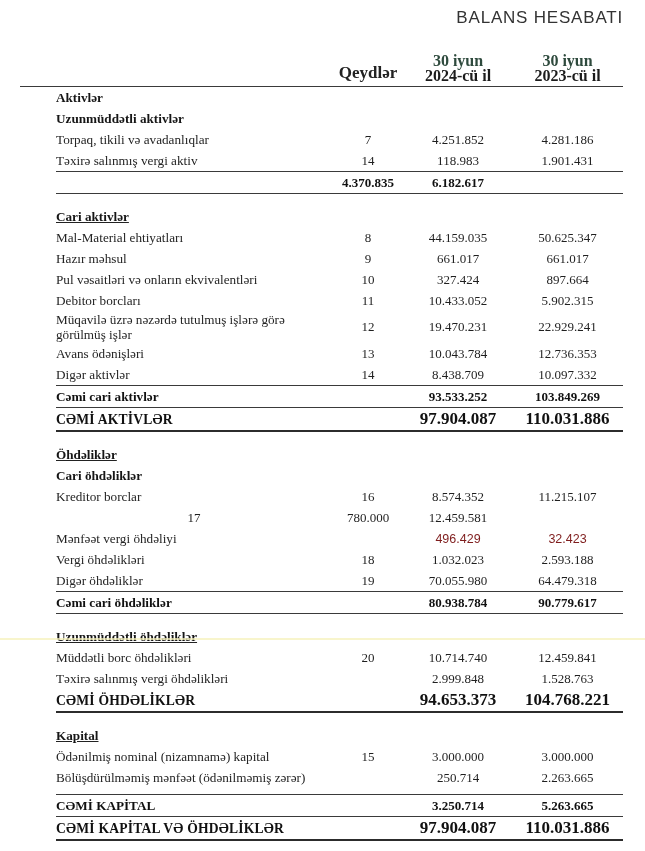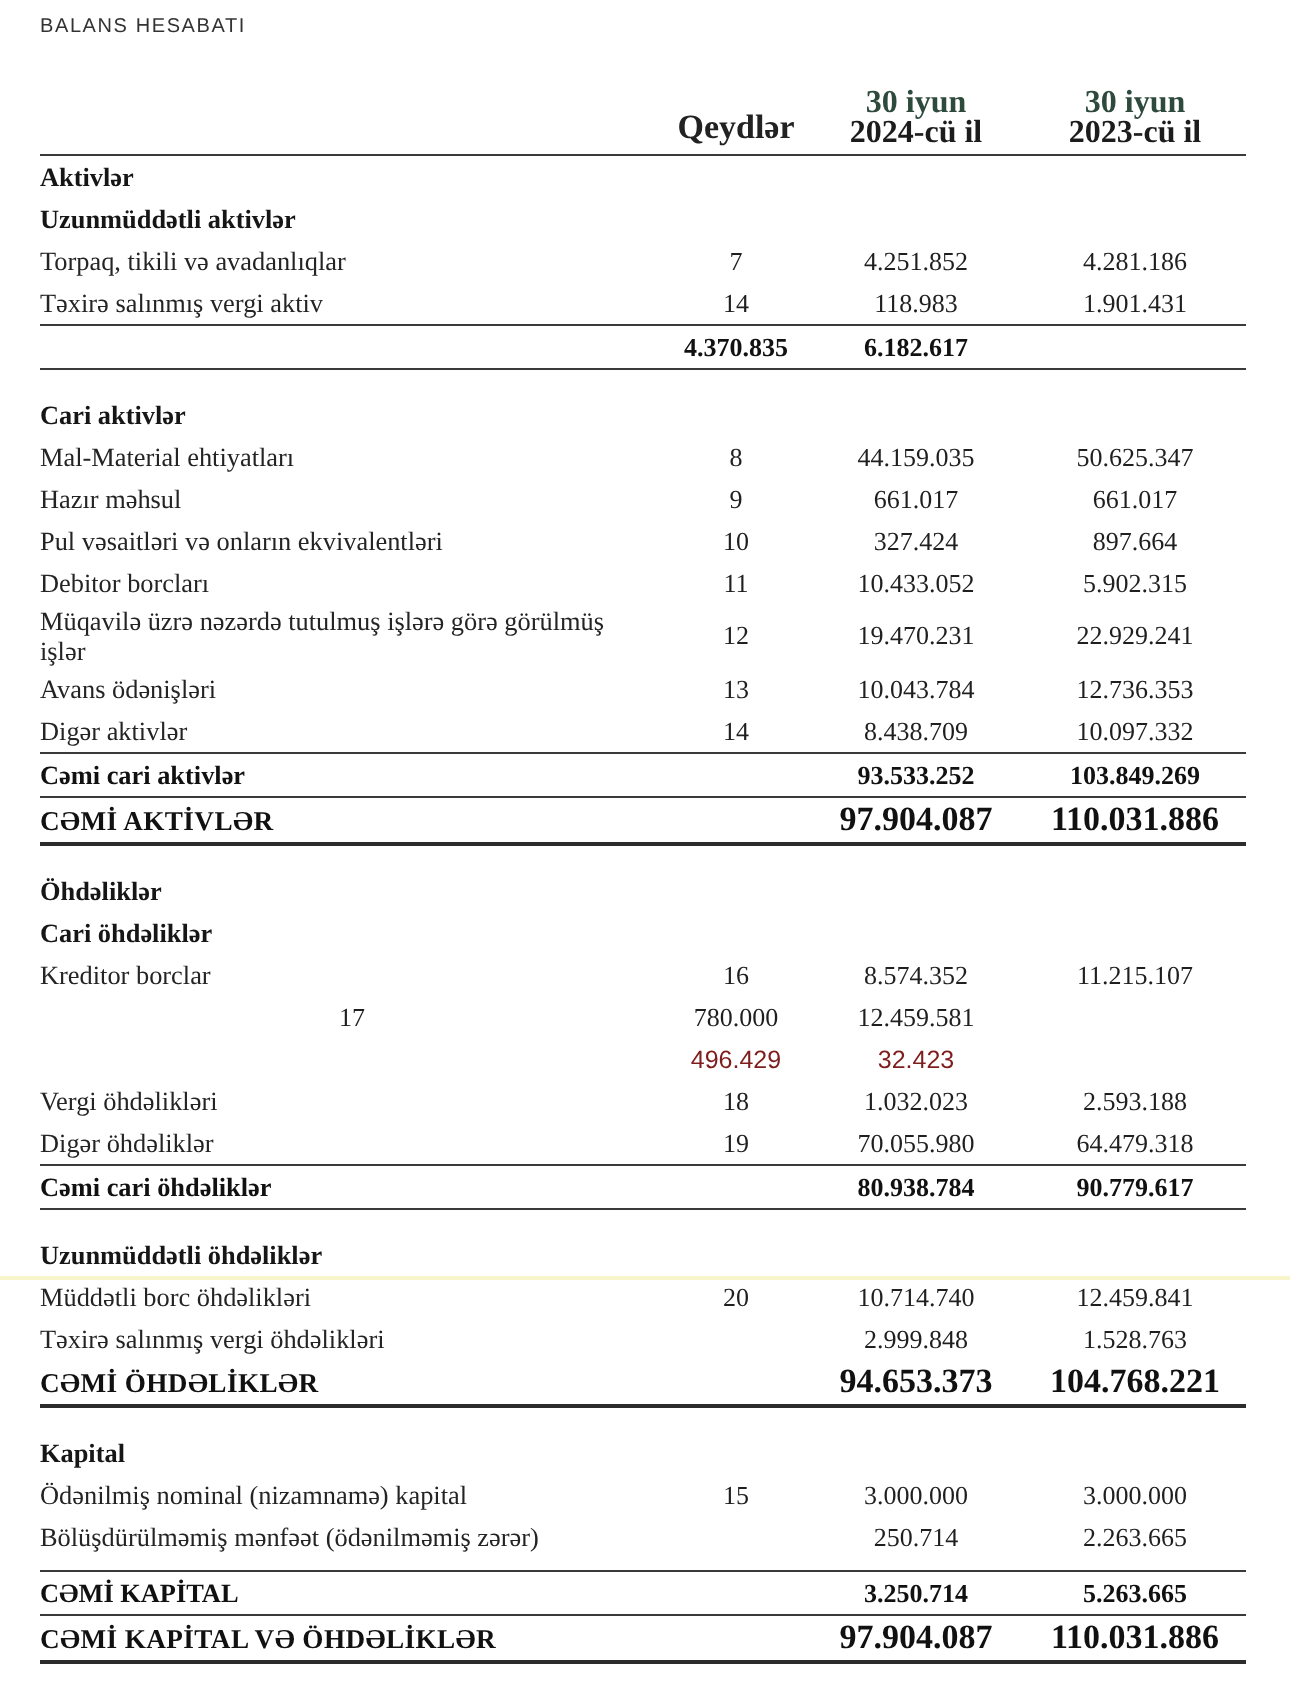--- a/index.html
+++ b/index.html
@@ -14,23 +14,23 @@
   }
   .page {
     position: relative;
     width: 645px; height: 851px;
     box-sizing: border-box;
     padding: 0 22px 0 20px;
     background: #fff;
   }
   .title {
     margin: 8px 0 0 0;
-    text-align: left;
+    text-align: right;
     font-family: "Liberation Sans", sans-serif;
-    font-size: 10px;
+    font-size: 17px;
     font-weight: 400;
     letter-spacing: 0.8px;
     color: #333;
   }
   .grid {
     display: grid;
     grid-template-columns: 1fr 72px 108px 111px;
   }
   .thead {
     margin-top: 26px;
@@ -48,20 +48,21 @@
     align-items: center;
     font-weight: bold;
     font-size: 16px;
     line-height: 14.5px;
   }
   .period .iyun { color: var(--period-label, #2e4a3d); }
   .period .year { color: #1c1c1c; }
   .row {
     min-height: 21px;
     align-items: center;
+    margin-left: 36px;
   }
   .c { box-sizing: border-box; }
   .c.label {
     font-size: 13.2px;
     line-height: 15px;
     padding: 1px 6px 1px 0;
     color: #242424;
   }
   .c.note, .c.val {
     text-align: center;
@@ -81,21 +82,21 @@
   }
   .total .c.label, .grand .c.label { font-weight: bold; color: #111; }
   .total .c.val, .grand .c.val { font-weight: bold; color: #111; }
   .grand {
     font-weight: bold;
     border-bottom: 2px solid #2c2c2c;
     min-height: 22px;
   }
   .grand .c.label { font-size: 13.6px; letter-spacing: 0.2px; }
   .grand .c.val { font-size: 17px; }
-  .gap { margin-top: 12px; }
+  .gap { margin-top: 12px; text-decoration: underline; }
   .gap-sm { margin-top: 6px; }
   .artifact {
     position: absolute;
     left: 0; top: 630px;
     width: 645px; height: 2px;
     background: var(--artifact, #f5f2bb);
     opacity: 0.75;
     pointer-events: none;
   }
 </style>
@@ -225,20 +226,21 @@
         <div class="c note">16</div>
         <div class="c val">8.574.352</div>
         <div class="c val">11.215.107</div>
       </div>
       <div class="row grid item">
         <div class="c note">17</div>
         <div class="c val">780.000</div>
         <div class="c val">12.459.581</div>
       </div>
       <div class="row grid item">
+        <div class="c label">Mənfəət vergi öhdəliyi</div>
         <div class="c note"></div>
         <div class="c val sans">496.429</div>
         <div class="c val sans">32.423</div>
       </div>
       <div class="row grid item">
         <div class="c label">Vergi öhdəlikləri</div>
         <div class="c note">18</div>
         <div class="c val">1.032.023</div>
         <div class="c val">2.593.188</div>
       </div>

